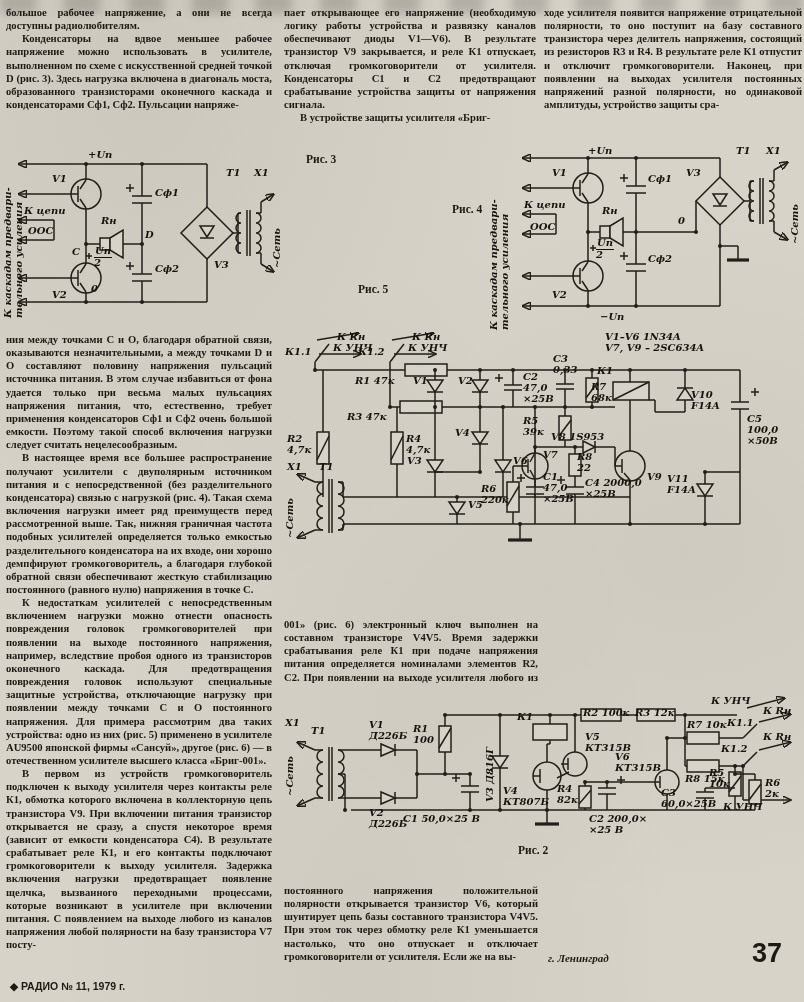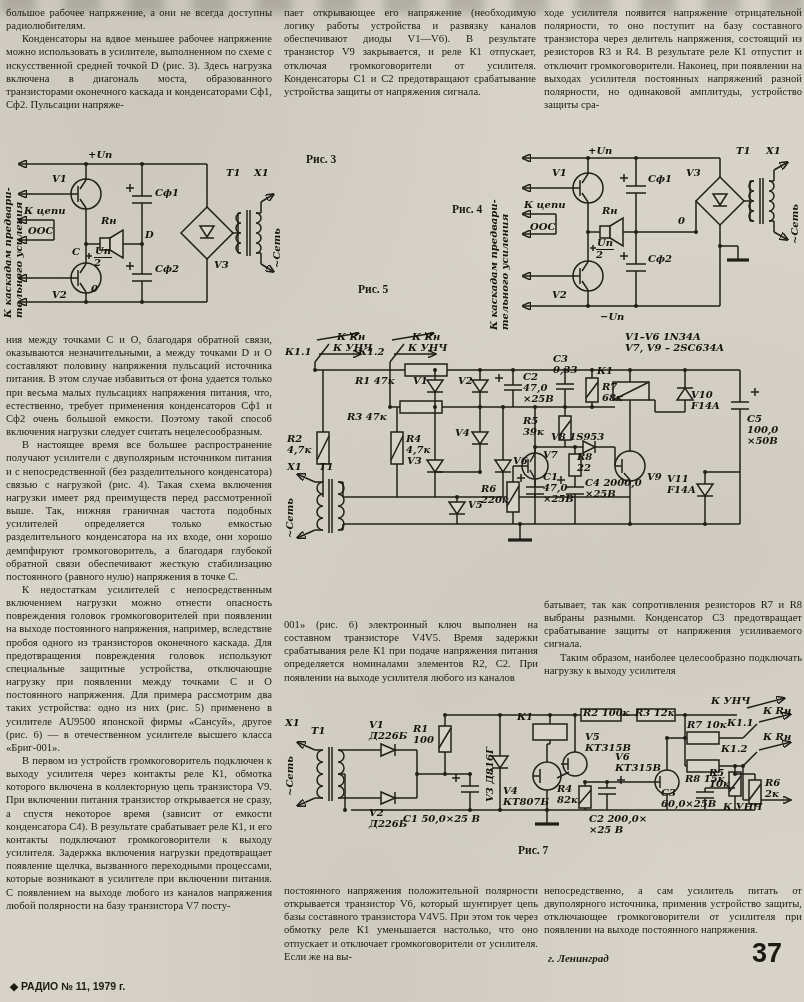--- a/index.html
+++ b/index.html
@@ -5,21 +5,21 @@
   html,body{margin:0;padding:0;background:#777;}
   .page{position:relative;width:804px;height:1002px;background:#d7d3c9;overflow:hidden;
         font-family:"Liberation Serif","DejaVu Serif",serif;color:#1d1a14;}
   .page::before{content:"";position:absolute;inset:0;pointer-events:none;background:
     radial-gradient(ellipse at 18% 8%, rgba(110,100,80,.10), transparent 42%),
     radial-gradient(ellipse at 85% 55%, rgba(110,100,85,.08), transparent 45%),
     radial-gradient(ellipse at 45% 96%, rgba(95,90,75,.07), transparent 50%);}
   .bleed{position:absolute;left:0;top:-16px;width:100%;height:30px;opacity:.55;
     background:repeating-linear-gradient(90deg, rgba(35,32,26,.34) 0 36px, rgba(35,32,26,.03) 36px 64px);
     filter:blur(5px);}
-  .col{position:absolute;text-align:justify;font-size:10.6px;line-height:13.15px;font-weight:400;overflow:hidden;}
+  .col{position:absolute;text-align:justify;font-size:10.6px;line-height:13.15px;font-weight:700;overflow:hidden;}
   .col p{margin:0;text-indent:16px;}
   .col p.cont{text-indent:0;}
   .cap{position:absolute;font-weight:bold;font-size:11.5px;white-space:nowrap;}
   .fig{position:absolute;}
   .fig svg{position:absolute;left:0;top:0;}
   .fig path,.fig line,.fig circle,.fig rect{stroke:#221f19;stroke-width:1.5;fill:none;}
   .fig .pf{fill:#d7d3c9;}
   .fig .nd{fill:#221f19;stroke:none;}
   .fig .gnd{stroke-width:3.2;}
   .lb{position:absolute;font-family:"DejaVu Serif",serif;font-style:italic;font-weight:bold;
@@ -36,20 +36,21 @@
 
 <div class="page">
   <div class="bleed"></div>
 
   <div class="col" style="left:6px;top:6px;width:266px;height:126px">
     <p class="cont">большое рабочее напряжение, а они не всегда доступны радиолюбителям.</p>
     <p>Конденсаторы на вдвое меньшее рабочее напряжение можно использовать в усилителе, выполненном по схеме с искусственной средней точкой D (рис. 3). Здесь нагрузка включена в диагональ моста, образованного транзисторами оконечного каскада и конденсаторами Сф1, Сф2. Пульсации напряже-</p>
   </div>
   <div class="col" style="left:284px;top:6px;width:252px;height:142px">
     <p class="cont">пает открывающее его напряжение (необходимую логику работы устройства и развязку каналов обеспечивают диоды V1—V6). В результате транзистор V9 закрывается, и реле К1 отпускает, отключая громкоговорители от усилителя. Конденсаторы С1 и С2 предотвращают срабатывание устройства защиты от напряжения сигнала.</p>
+    <p>В устройстве защиты усилителя «Бриг-</p>
   </div>
   <div class="col" style="left:544px;top:6px;width:258px;height:140px">
     <p class="cont">ходе усилителя появится напряжение отрицательной полярности, то оно поступит на базу составного транзистора через делитель напряжения, состоящий из резисторов R3 и R4. В результате реле К1 отпустит и отключит громкоговорители. Наконец, при появлении на выходах усилителя постоянных напряжений разной полярности, но одинаковой амплитуды, устройство защиты сра-</p>
   </div>
 
   <div class="cap" style="left:306px;top:153px">Рис. 3</div>
   <div class="cap" style="left:452px;top:203px">Рис. 4</div>
   <div class="cap" style="left:358px;top:283px">Рис. 5</div>
 
   <div class="fig" style="left:2px;top:150px;width:278px;height:175px">
@@ -306,21 +307,21 @@
       <circle class="nd" cx="345" cy="192" r="2"></circle>
         <circle class="nd" cx="420" cy="192" r="2"></circle>
       <circle class="nd" cx="420" cy="140" r="2"></circle>
     </svg>
     <div class="lb" style="left:0px;top:15px">К1.1</div>
     <div class="lb" style="left:52px;top:0px">К Rн</div>
     <div class="lb" style="left:48px;top:11px">К УНЧ</div>
     <div class="lb" style="left:73px;top:15px">К1.2</div>
     <div class="lb" style="left:127px;top:0px">К Rн</div>
     <div class="lb" style="left:123px;top:11px">К УНЧ</div>
-    <div class="lb" style="left:340px;top:0px">
+    <div class="lb" style="left:320px;top:0px">
         <div>V1–V6  1N34A</div>
         <div>V7, V9 – 2SC634A</div>
       </div>
     <div class="lb" style="left:70px;top:44px">R1 47к</div>
     <div class="lb" style="left:62px;top:80px">R3 47к</div>
     <div class="lb" style="left:2px;top:102px">
         <div>R2</div>
         <div>4,7к</div>
       </div>
     <div class="lb" style="left:121px;top:102px">
@@ -343,21 +344,21 @@
         <div>47,0</div>
         <div>×25В</div>
       </div>
     <div class="lb" style="left:2px;top:130px">X1</div>
     <div class="lb" style="left:34px;top:130px">T1</div>
     <div class="lb vlabel" style="left:0px;top:206px">~Сеть</div>
     <div class="lb" style="left:268px;top:22px">
         <div>С3</div>
         <div>0,33</div>
       </div>
-    <div class="lb" style="left:317px;top:50px">
+    <div class="lb" style="left:306px;top:50px">
         <div>R7</div>
         <div>68к</div>
       </div>
     <div class="lb" style="left:238px;top:84px">
         <div>R5</div>
         <div>39к</div>
       </div>
     <div class="lb" style="left:266px;top:100px">V8 1S953</div>
     <div class="lb" style="left:258px;top:118px">V7</div>
     <div class="lb" style="left:196px;top:152px">
@@ -384,24 +385,20 @@
       </div>
     <div class="lb" style="left:462px;top:82px">
         <div>С5</div>
         <div>100,0</div>
         <div>×50В</div>
       </div>
   </div>
 
   <div class="col" style="left:284px;top:618px;width:254px;height:70px">
     <p class="cont">001» (рис. 6) электронный ключ выполнен на составном транзисторе V4V5. Время задержки срабатывания реле К1 при подаче напряжения питания определяется номиналами элементов R2, С2. При появлении на выходе усилителя любого из каналов</p>
-  </div>
-  <div class="col" style="left:544px;top:598px;width:258px;height:82px">
-    <p class="cont">батывает, так как сопротивления резисторов R7 и R8 выбраны разными. Конденсатор С3 предотвращает срабатывание защиты от напряжения усиливаемого сигнала.</p>
-    <p>Таким образом, наиболее целесообразно подключать нагрузку к выходу усилителя</p>
   </div>
 
   <div class="fig" style="left:285px;top:668px;width:512px;height:200px">
     <svg width="512" height="200" viewBox="0 0 512 200">
       <defs>
           <marker id="ar6" markerWidth="9" markerHeight="8" refX="8.5" refY="4" orient="auto" markerUnits="userSpaceOnUse">
             <path d="M0,0 L9,4 L0,8 Z" fill="#221f19" stroke="none"></path>
           </marker>
         </defs>
       <path d="M160,47 H452"></path>
@@ -531,26 +528,23 @@
         <div>×25 В</div>
       </div>
     <div class="lb" style="left:376px;top:120px">
         <div>С3</div>
         <div>60,0×25В</div>
       </div>
     <div class="lb" style="left:480px;top:110px">
         <div>R6</div>
         <div>2к</div>
       </div>
-    <div class="cap" style="left:233px;top:176px">Рис. 7</div>
+    <div class="cap" style="left:233px;top:176px">Рис. 2</div>
   </div>
 
   <div class="col" style="left:284px;top:884px;width:254px;height:96px">
     <p class="cont">постоянного напряжения положительной полярности открывается транзистор V6, который шунтирует цепь базы составного транзистора V4V5. При этом ток через обмотку реле К1 уменьшается настолько, что оно отпускает и отключает громкоговорители от усилителя. Если же на вы-</p>
-  </div>
-  <div class="col" style="left:544px;top:884px;width:258px;height:70px">
-    <p class="cont">непосредственно, а сам усилитель питать от двуполярного источника, применив устройство защиты, отключающее громкоговорители от усилителя при появлении на выходе постоянного напряжения.</p>
   </div>
 
   <div class="sig" style="left:548px;top:952px">г. Ленинград</div>
   <div class="pagenum" style="left:752px;top:938px">37</div>
   <div class="footer" style="left:10px;top:980px">◆ РАДИО № 11, 1979 г.</div>
 </div>
 
 </body></html>

